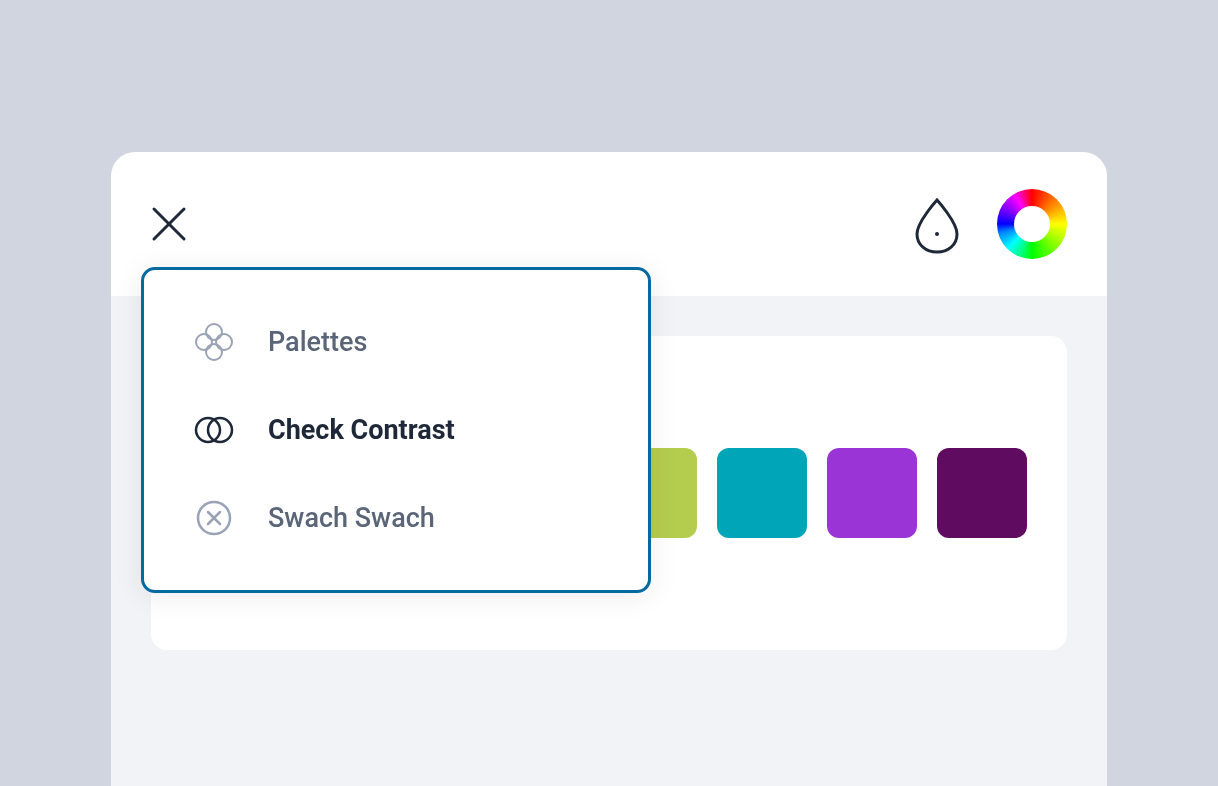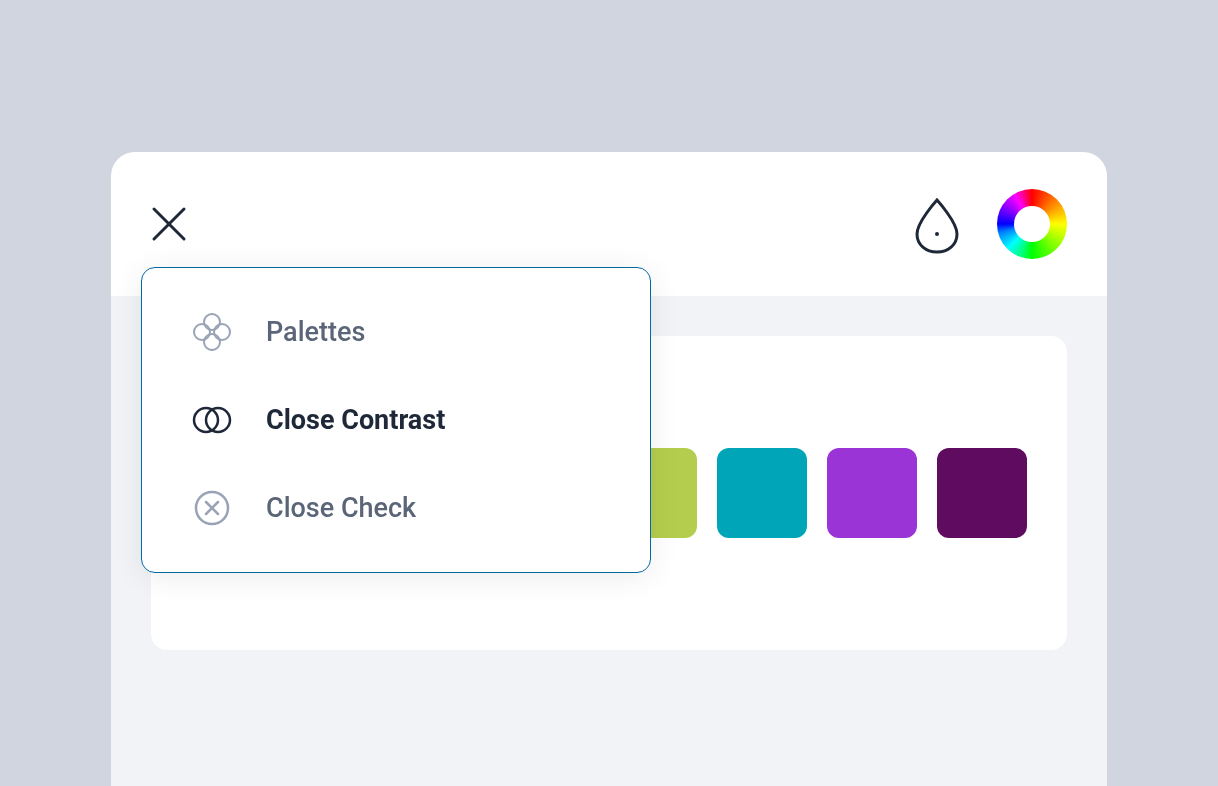--- a/index.html
+++ b/index.html
@@ -126,24 +126,24 @@
       height: 90px;
       border-radius: 12px;
     }
 
     .dropdown-menu {
       position: absolute;
       top: 115px;
       left: 30px;
       width: 510px;
       background: #ffffff;
-      border: 1px solid #0369a1;
+      border: 3px solid #0369a1;
       border-radius: 14px;
       box-shadow: 0 4px 30px rgba(0, 0, 0, 0.08);
-      padding: 20px 0;
+      padding: 28px 0;
     }
 
     .menu-item {
       display: flex;
       align-items: center;
       gap: 32px;
       padding: 22px 48px;
       cursor: pointer;
     }
 
@@ -214,28 +214,28 @@
       <span class="menu-label">Palettes</span>
     </div>
 
     <div class="menu-item active">
       <div class="menu-icon">
         <svg viewBox="0 0 44 44">
           <circle cx="16" cy="22" r="12" fill="none" stroke="#1e2838" stroke-width="2.5"></circle>
           <circle cx="28" cy="22" r="12" fill="none" stroke="#1e2838" stroke-width="2.5"></circle>
         </svg>
       </div>
-      <span class="menu-label">Close Contrast</span>
+      <span class="menu-label">Check Contrast</span>
     </div>
 
 
     <div class="menu-item">
       <div class="menu-icon">
         <svg viewBox="0 0 44 44">
           <circle cx="22" cy="22" r="16" fill="none" stroke="#9aa3b5" stroke-width="2.5"></circle>
           <line x1="16" y1="16" x2="28" y2="28" stroke="#9aa3b5" stroke-width="2.5" stroke-linecap="round"></line>
           <line x1="28" y1="16" x2="16" y2="28" stroke="#9aa3b5" stroke-width="2.5" stroke-linecap="round"></line>
         </svg>
       </div>
-      <span class="menu-label">Close Check</span>
+      <span class="menu-label">Swach Swach</span>
     </div>
   </div>
 </div>
 
 </body></html>

